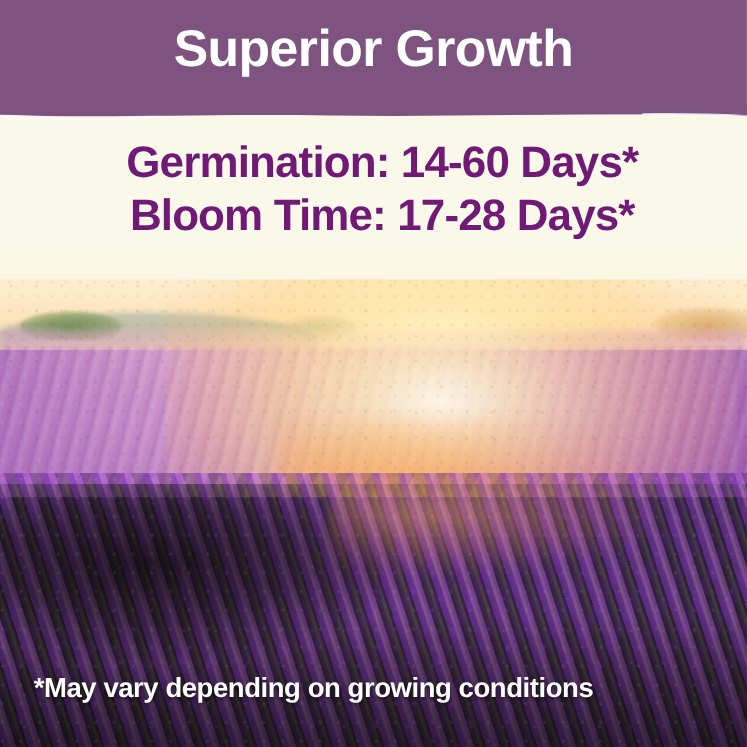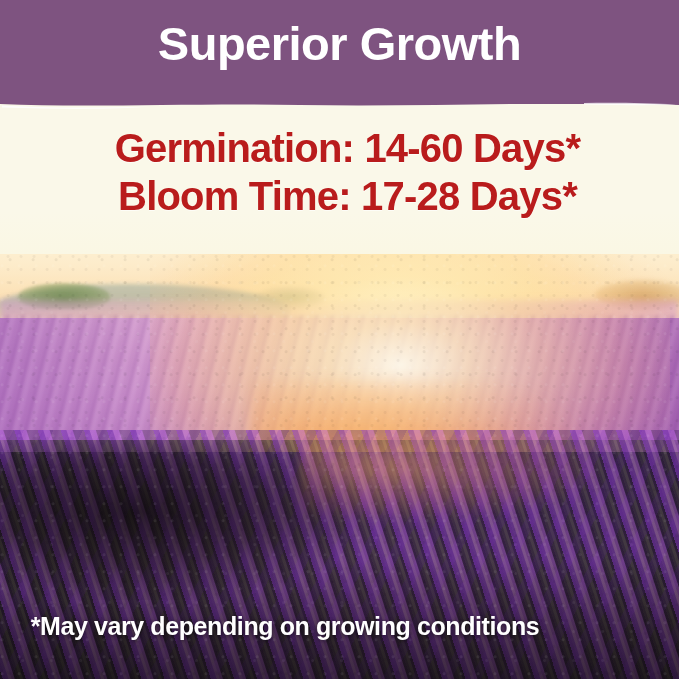--- a/index.html
+++ b/index.html
@@ -249,21 +249,21 @@
     z-index: 3;
   }
   .info-lines {
     position: absolute;
     left: 0; top: 124px;
     width: 679px;
     text-align: center;
     z-index: 4;
   }
   .info-line {
-    color: #b91c1c;
+    color: #701a75;
     font-size: 40px;
     font-weight: bold;
     line-height: 48px;
     letter-spacing: -0.8px;
     font-family: "Liberation Sans", sans-serif;
     text-shadow: 0 1px 0 rgba(255,255,255,0.65);
     white-space: nowrap;
     padding-left: 16px;
   }
 

